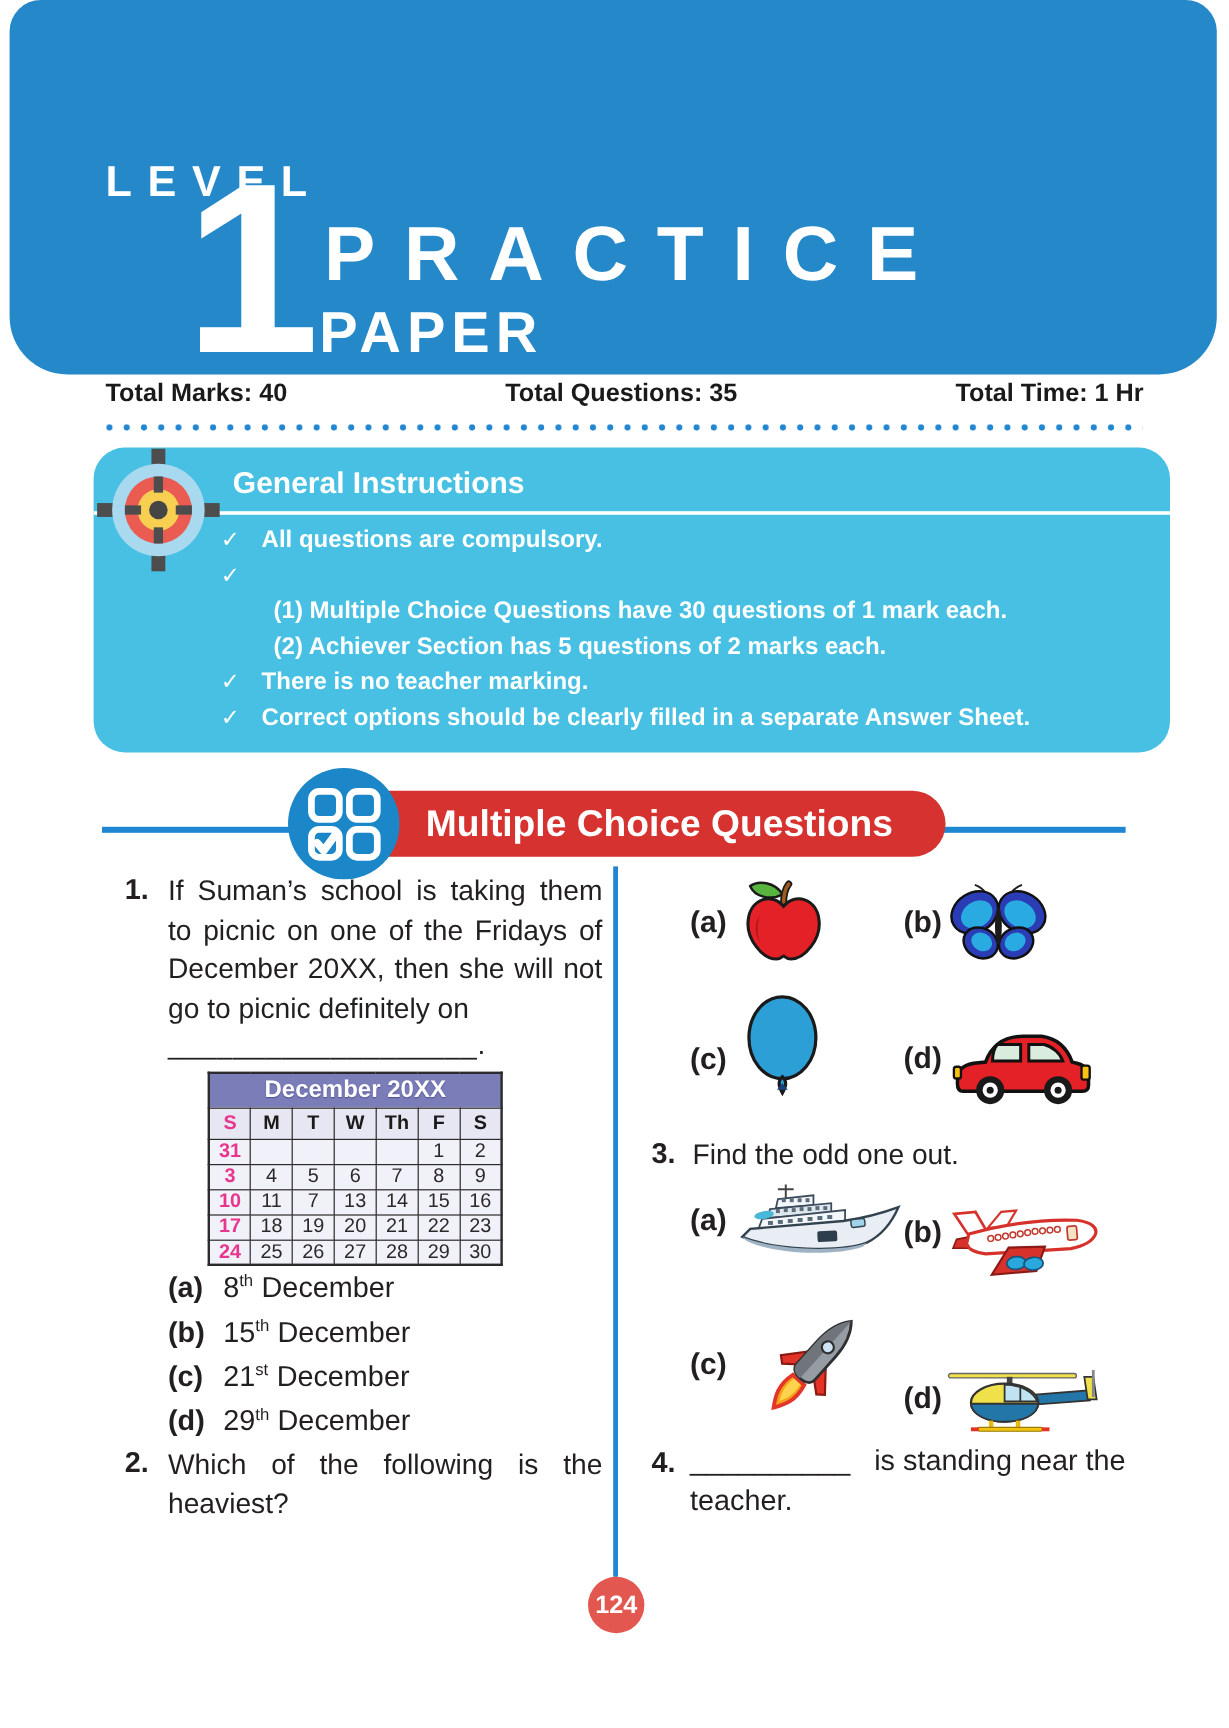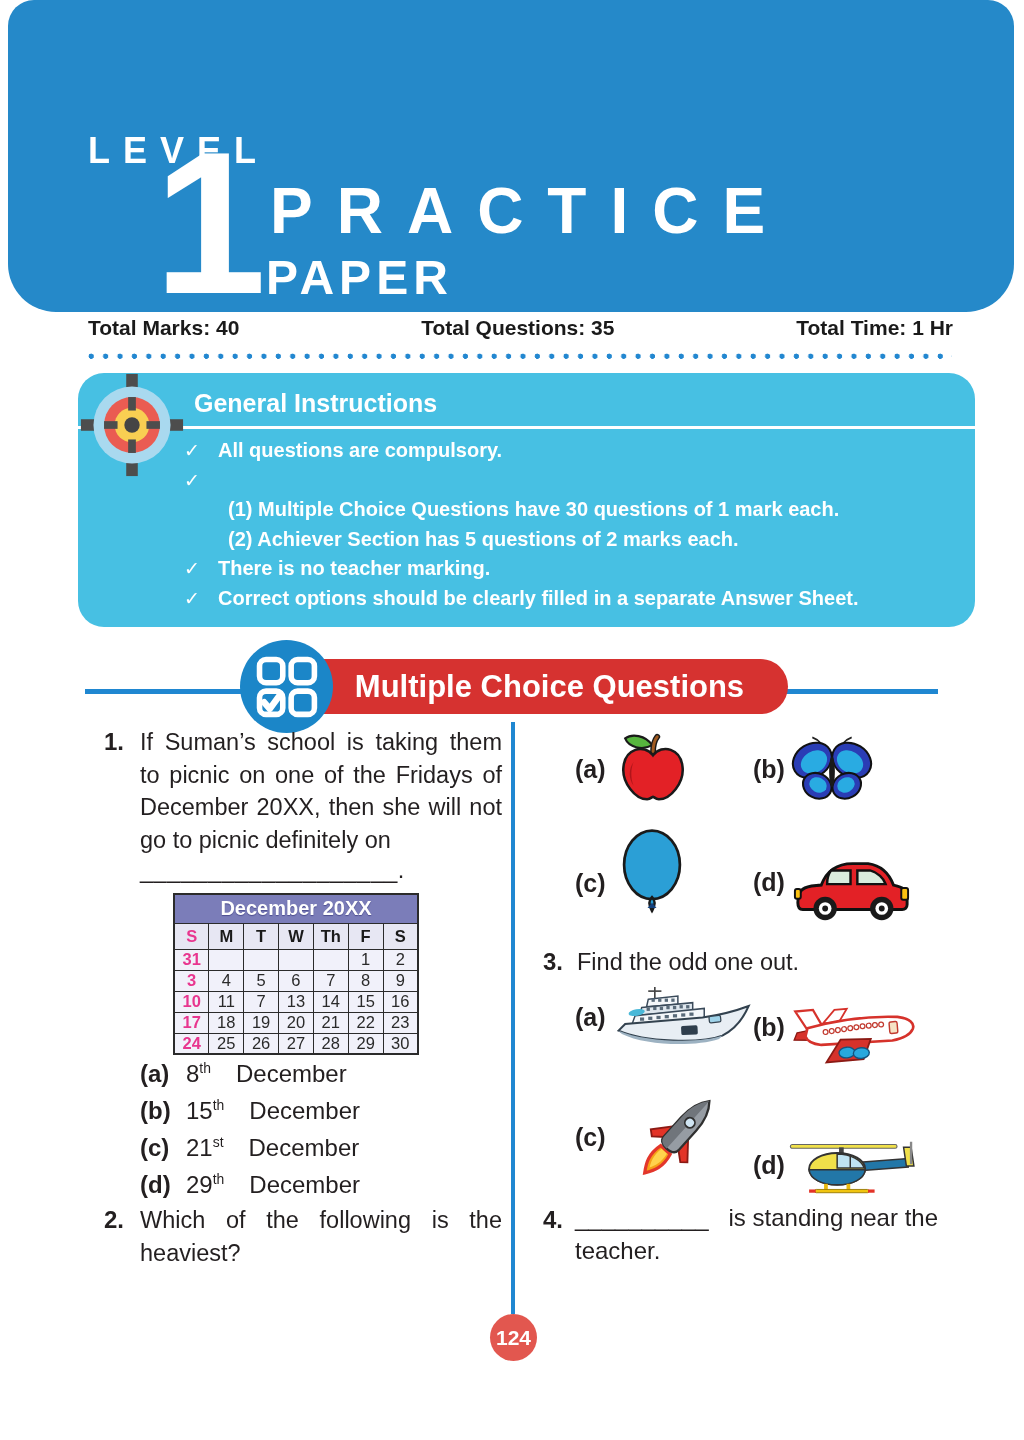--- a/index.html
+++ b/index.html
@@ -78,21 +78,21 @@
   .divider-v { position:absolute; left:511px; top:722px; width:4px; height:592px; background:#1f87d1; }
 
   .q-num { position:absolute; font-size:24px; font-weight:700; }
   .q-text { position:absolute; font-size:23.5px; line-height:32.5px; text-align:justify; }
   .blank-line { position:absolute; font-size:23.5px; letter-spacing:0.5px; }
 
   .opt-label { position:absolute; font-size:25px; font-weight:700; }
   .q1-opt { position:absolute; left:140px; font-size:24px; display:flex; }
   .q1-opt .lab { font-weight:700; width:46px; }
   .q1-opt sup { font-size:0.58em; line-height:1; vertical-align:super; }
-  .q1-opt .rest { margin-left:25px; }
+  .q1-opt .rest { margin-left:7px; }
 
   
   .calendar { position:absolute; left:173px; top:893px; }
   .calendar table { border-collapse:collapse; table-layout:fixed; width:246px; border:2.5px solid #2b2b2b; }
   .calendar th, .calendar td { border:1.5px solid #2b2b2b; text-align:center; }
   .calendar .cal-title {
     background:#7b7db9; color:#ffffff; font-size:20px; font-weight:700; height:29px;
     text-shadow:0 1px 1px rgba(40,40,110,0.55);
   }
   .calendar .dayhdr { background:#e7e7f3; font-size:16.5px; font-weight:700; height:26px; color:#1a1a1a; }

